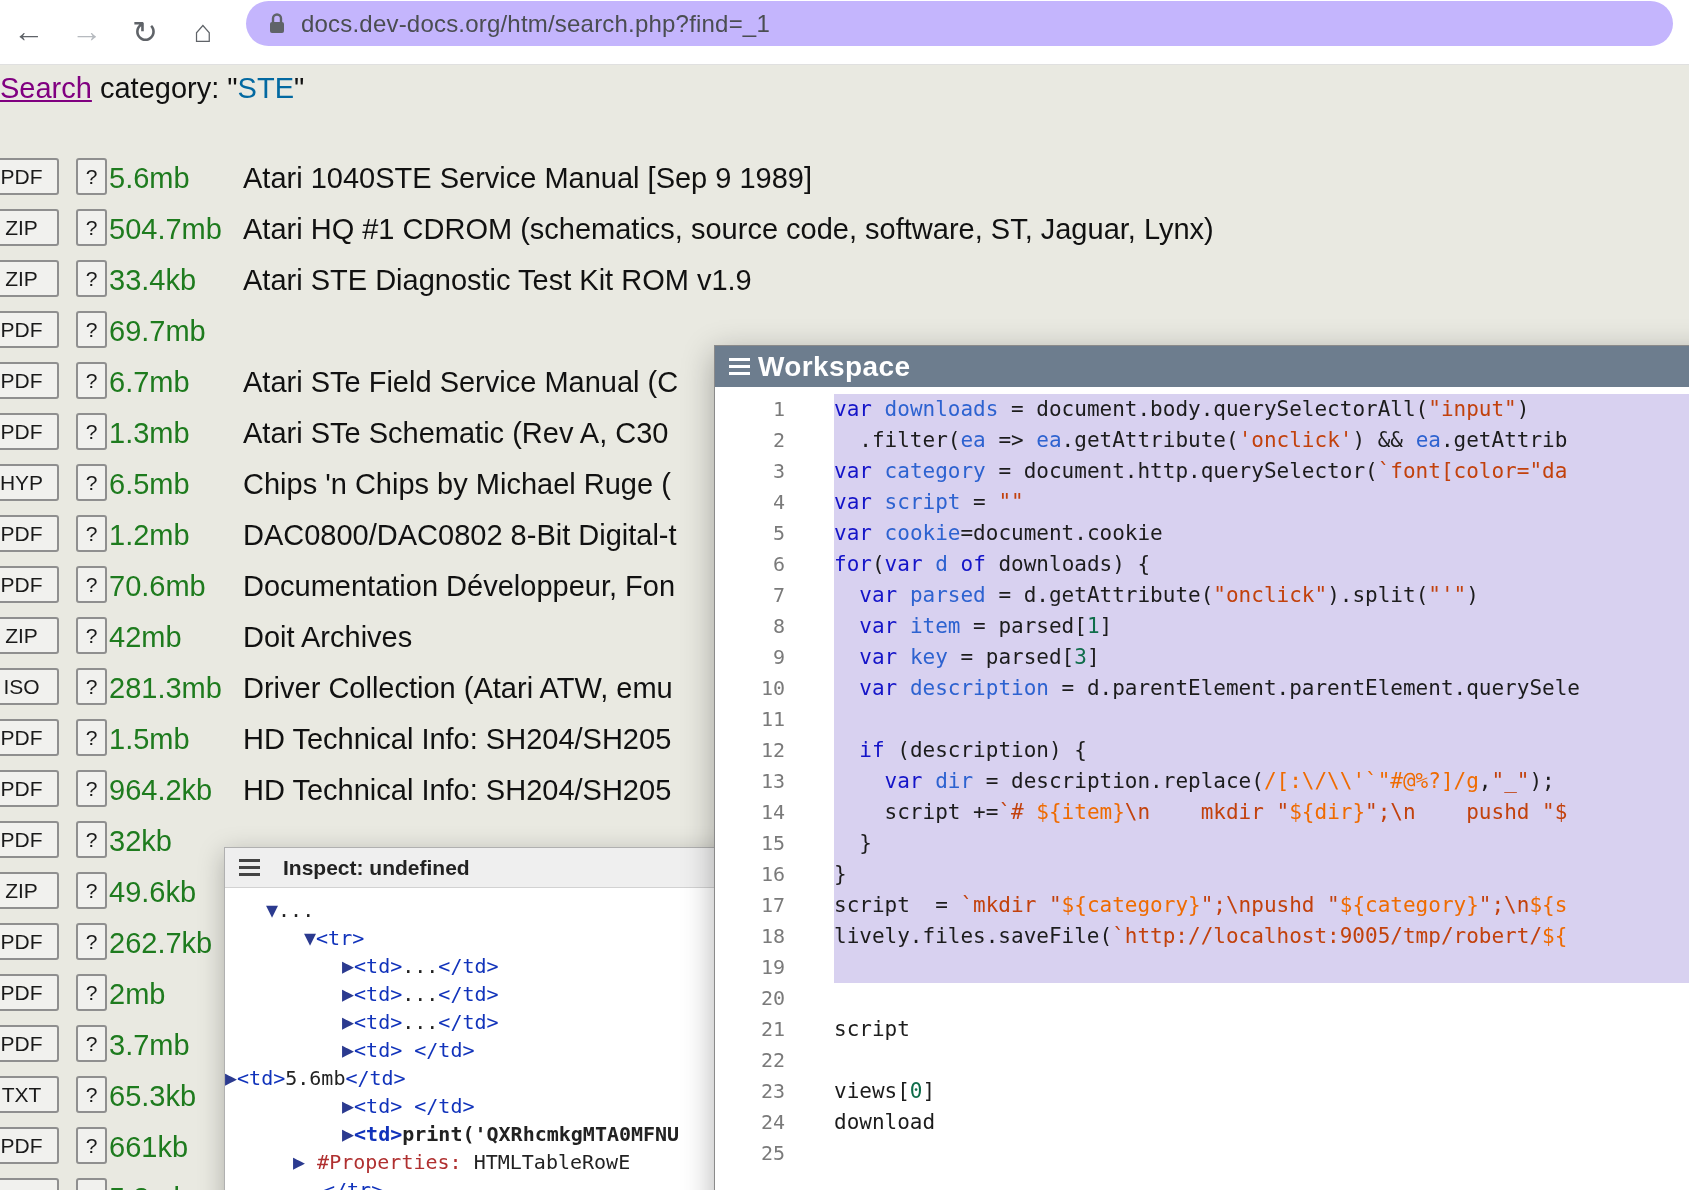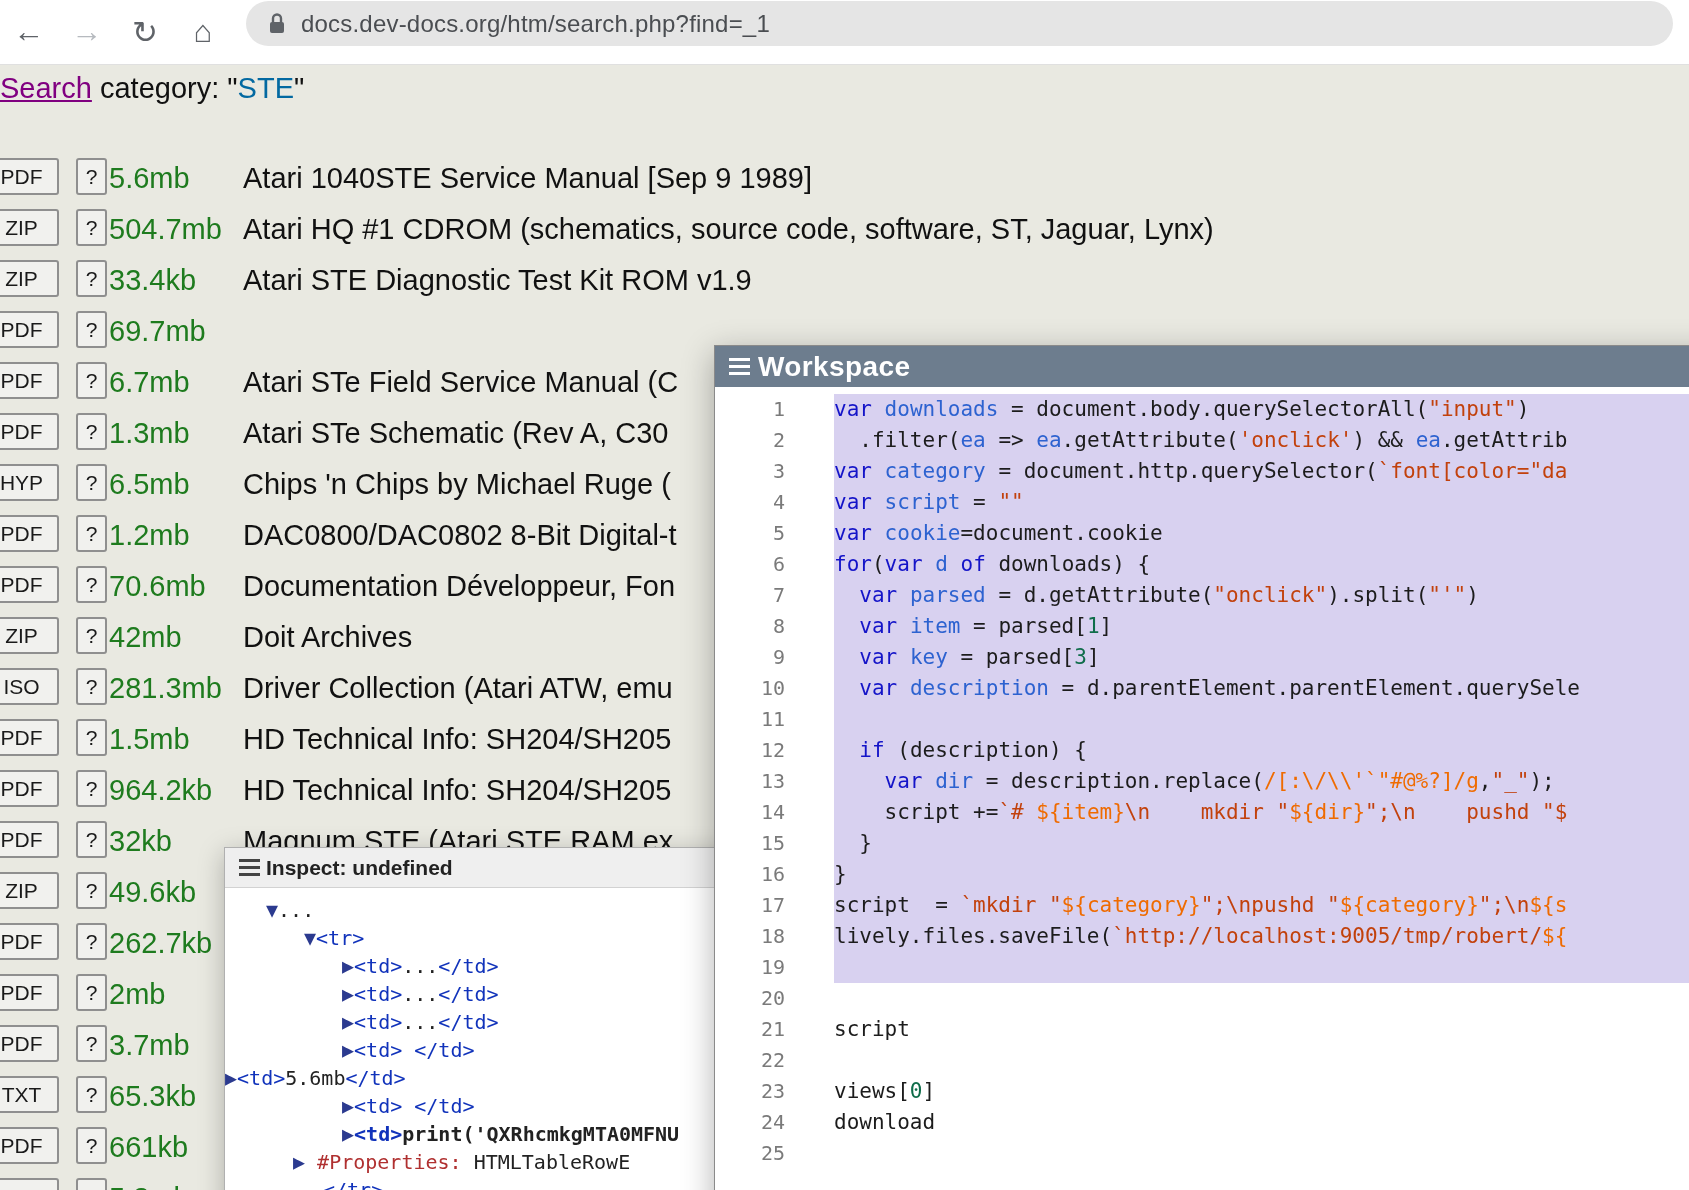--- a/index.html
+++ b/index.html
@@ -4,21 +4,21 @@
 <style>
   * { margin:0; padding:0; box-sizing:border-box; }
   html,body { width:1689px; height:1190px; overflow:hidden; }
   body { background:#e9e9e1; font-family:"Liberation Sans",sans-serif; position:relative; }
 
   
   .browser-bar { position:absolute; top:0; left:0; width:1689px; height:65px; background:#fff;
                  border-bottom:1px solid #e0e0e0; display:flex; align-items:center; z-index:20; }
   .nav-icon { width:58px; text-align:center; font-size:31px; color:#5f6368; cursor:pointer; user-select:none; }
   .nav-icon.disabled { color:#b6babf; }
-  .addr-bar { flex:1; height:45px; background:#e5e5e5; border-radius:23px; margin:0 16px 17px 14px;
+  .addr-bar { flex:1; height:45px; background:#c4b5fd; border-radius:23px; margin:0 16px 17px 14px;
               display:flex; align-items:center; padding:0 22px; }
   .url-text { font-size:24px; color:#4a4d51; margin-left:15px; letter-spacing:0.2px; }
 
   
   .page-header { position:absolute; top:72px; left:0; font-size:29px; color:#111; white-space:pre; z-index:1; }
   .search-link { color:#800080; text-decoration:underline; cursor:pointer; }
   .cat-value { color:#0369a1; }
 
   
   .file-list { position:absolute; top:144px; left:0; right:0; z-index:1; }
@@ -26,21 +26,21 @@
   .btn { background:#f1f1ee; border:2px solid #8f8f8f; border-radius:3px; font-family:"Liberation Sans",sans-serif;
          font-size:21px; color:#1a1a1a; display:flex; align-items:center; justify-content:center; cursor:pointer; }
   .type-btn { height:37px; min-width:75px; margin-left:-16px; flex:none; }
   .q-btn { height:37px; width:31px; margin-left:17px; flex:none; }
   .size { margin-left:2px; width:134px; font-size:29px; color:#1e7b1e; flex:none; }
   .title { font-size:29px; color:#111; white-space:nowrap; }
 
   
   .inspect-win { position:absolute; left:224px; top:847px; width:560px; height:420px; background:#fff;
                  border:1px solid #b0b0b0; box-shadow:0 6px 24px rgba(0,0,0,0.25); z-index:5; }
-  .inspect-title { height:40px; background:#efefef; border-bottom:1px solid #d2d2d2; display:flex; align-items:center; }
+  .inspect-title { height:40px; background:#efefef; border-bottom:1px solid #d2d2d2; display:flex; align-items:center;gap:17px; }
   .inspect-title .win-label { font-weight:bold; font-size:21px; color:#222; margin-left:6px; }
   .tree { padding-top:8px; font-family:"DejaVu Sans Mono",monospace; font-size:20px; }
   .tree-line { height:28px; line-height:28px; white-space:pre; cursor:pointer; }
   .t-tri { color:#2b3a8f; } .t-tag { color:#1133bb;margin-top:16px; } .t-prop { color:#b03030; } .t-txt { color:#222; }
 
   
   .workspace-win { position:absolute; left:714px; top:345px; width:1020px; height:900px; background:#fff;
                    border:1px solid #8a8a8a; box-shadow:0 8px 30px rgba(0,0,0,0.3); z-index:10; }
   .ws-title { height:41px; background:#6d7d8e; display:flex; align-items:center; }
   .ws-title .win-label { font-weight:bold; font-size:28px; color:#fff; margin-left:8px; letter-spacing:0.4px; }
@@ -156,21 +156,20 @@
     <div class="file-row">
       <button class="btn type-btn">PDF</button>
       <button class="btn q-btn">?</button>
       <span class="size">964.2kb</span>
       <span class="title">HD Technical Info: SH204/SH205</span>
     </div>
     <div class="file-row">
       <button class="btn type-btn">PDF</button>
       <button class="btn q-btn">?</button>
       <span class="size">32kb</span>
-      <span class="title">Magnum STE (Atari STE RAM ex</span>
     </div>
     <div class="file-row">
       <button class="btn type-btn">ZIP</button>
       <button class="btn q-btn">?</button>
       <span class="size">49.6kb</span>
       <span class="title"></span>
     </div>
     <div class="file-row">
       <button class="btn type-btn">PDF</button>
       <button class="btn q-btn">?</button>

